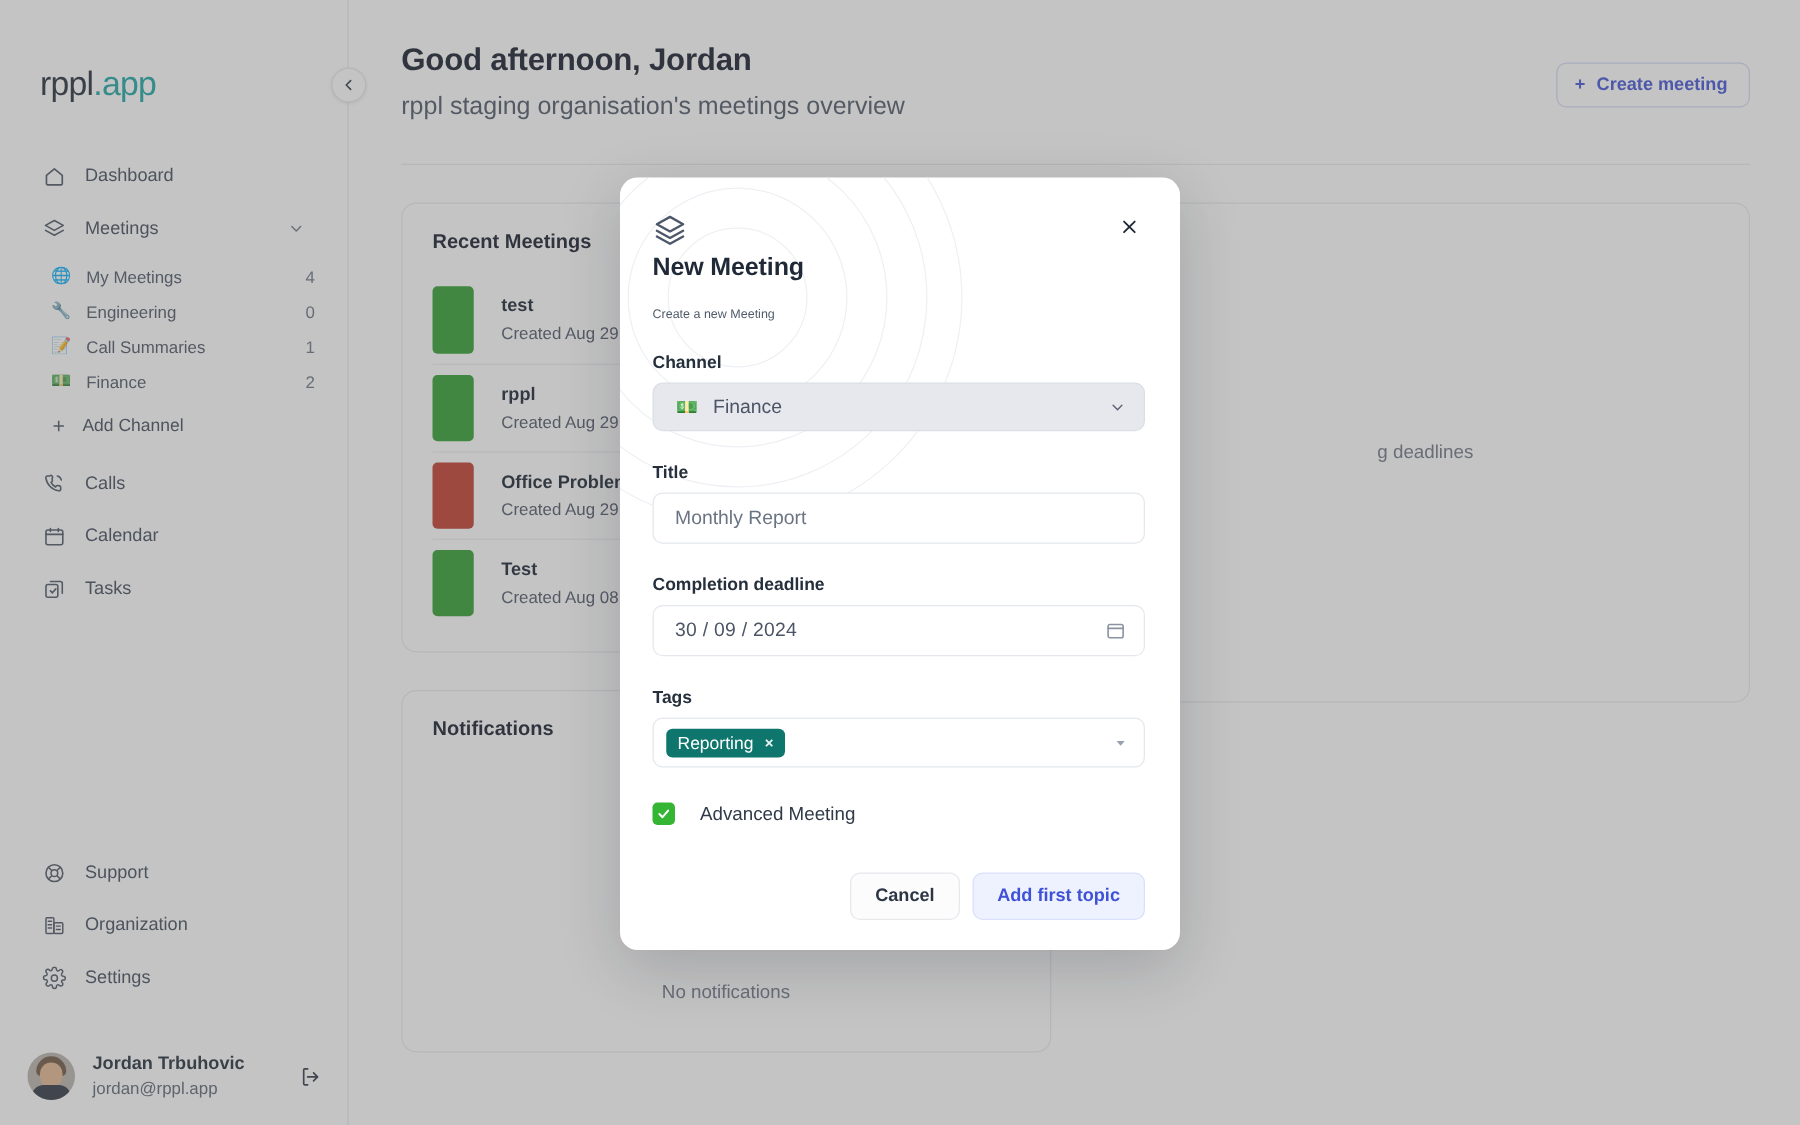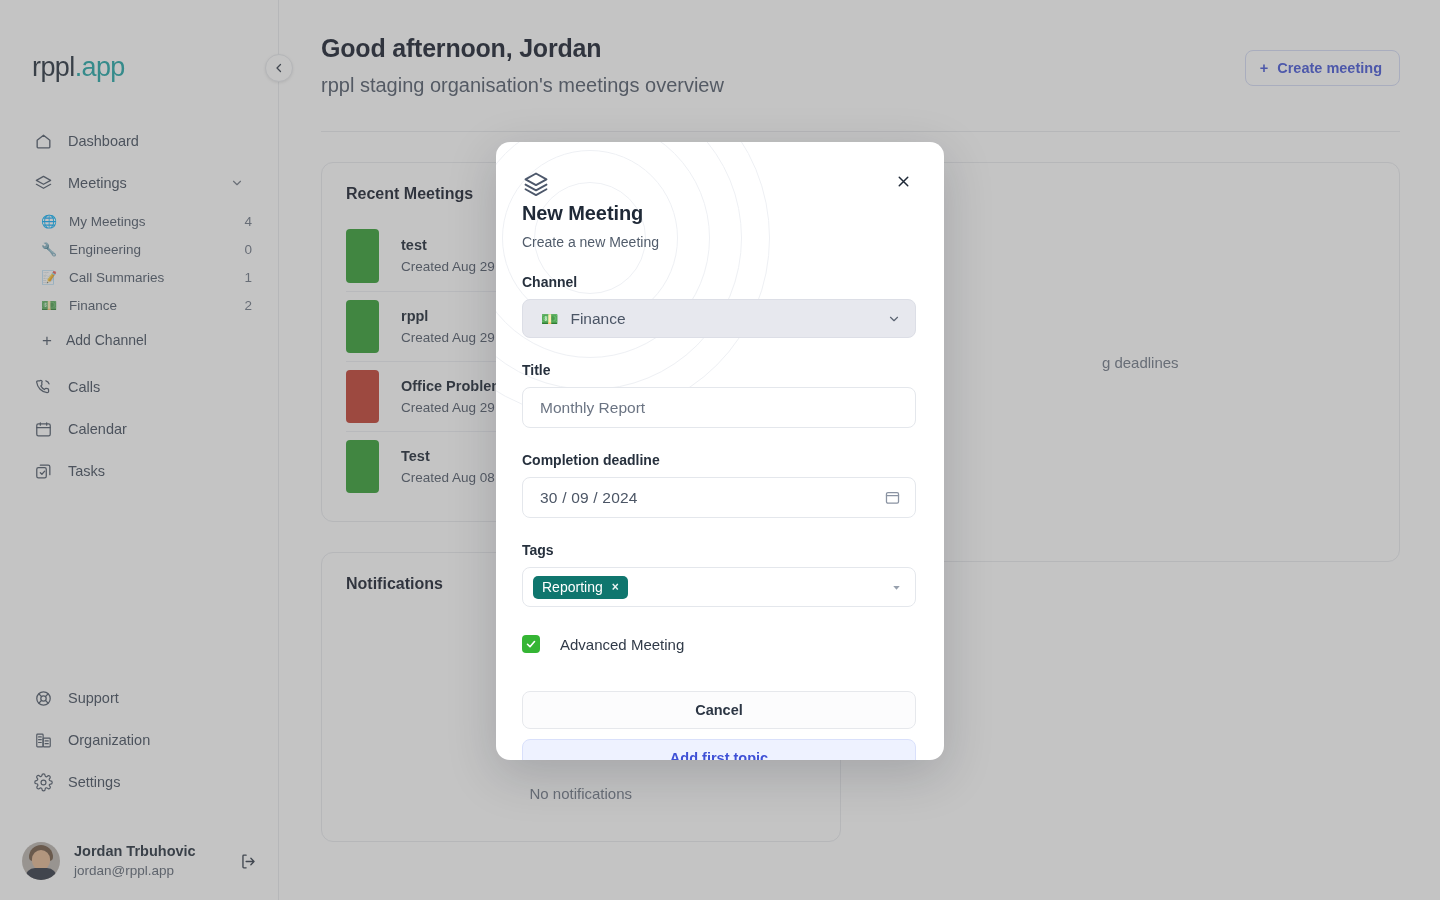--- a/index.html
+++ b/index.html
@@ -158,21 +158,21 @@
   }
   .modal-inner { position: relative; z-index: 2; }
   .modal-top { display: flex; align-items: flex-start; }
   .layers-ico { margin-top: 2px; }
   .close-btn {
     margin-left: auto; width: 26px; height: 26px;
     display: flex; align-items: center; justify-content: center;
     cursor: pointer;
   }
   .modal-h1 { font-size: 20px; font-weight: bold; color: #1f2937; letter-spacing: -0.1px; }
-  .modal-sub { font-size: 14px; color: #515c6b; margin-top: 9px; }
+  .modal-sub { font-size: 10px; color: #515c6b; margin-top: 20px; }
   .field-label { font-size: 14px; font-weight: bold; color: #26303d; margin-top: 24px; margin-bottom: 9px; }
   .select-box {
     height: 39px; border-radius: 8px; background: #e7e8ee;
     border: 1px solid #dcdee6;
     display: flex; align-items: center; padding: 0 14px 0 18px;
     font-size: 15.5px; color: #4b5565; cursor: pointer;
   }
   .select-box .emoji { margin-right: 12px; font-size: 14px; font-family: "DejaVu Sans", sans-serif; }
   .select-box .caret { margin-left: auto; display: flex; }
   .text-input {
@@ -197,21 +197,21 @@
   }
   .pill .x { font-size: 12px; font-weight: bold; opacity: .92; }
   .tags-caret { margin-left: auto; display: flex; }
   .check-row { display: flex; align-items: center; margin-top: 28px; }
   .checkbox {
     width: 18px; height: 18px; border-radius: 4px;
     background: #35b534; display: flex; align-items: center;
     justify-content: center; flex: 0 0 18px; cursor: pointer;
   }
   .check-label { margin-left: 20px; font-size: 15px; color: #303a48; }
-  .modal-actions { display: flex; justify-content: flex-end; gap: 10px; margin-top: 38px; flex-direction: column; }
+  .modal-actions { display: flex; justify-content: flex-end; gap: 10px; margin-top: 38px; }
   .btn {
     border-radius: 8px; font-size: 14.5px; font-weight: bold;
     padding: 10px 19px; cursor: pointer;
   }
   .btn-cancel { background: #fcfcfd; border: 1px solid #e6e8ec; color: #2c3644; }
   .btn-primary { background: #eef2ff; border: 1px solid #d9e0fb; color: #3f51d6; }
 </style>
 </head>
 <body>
 

